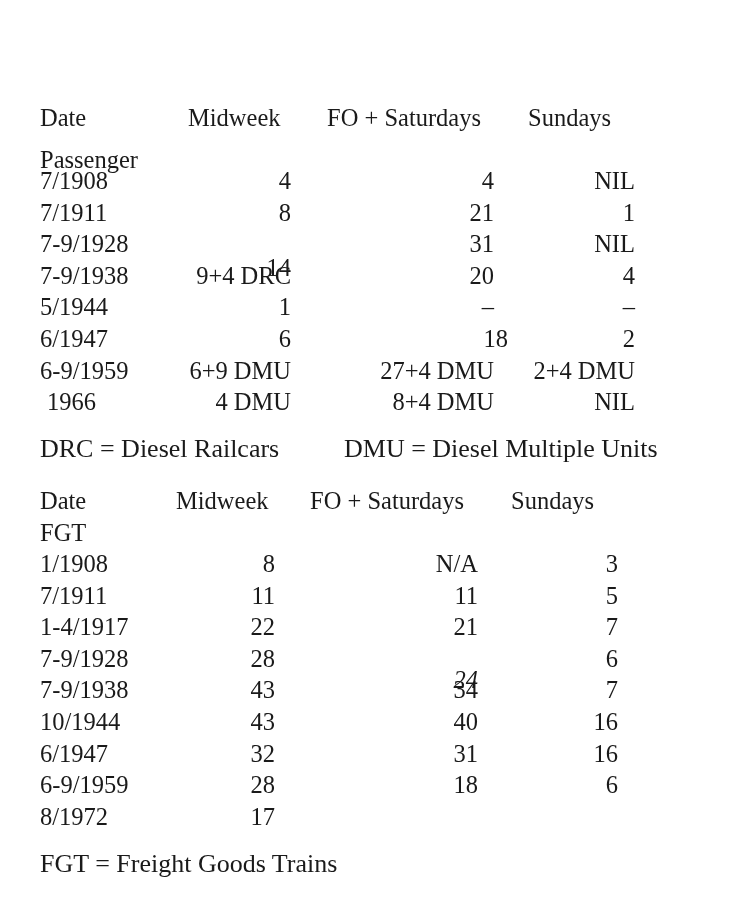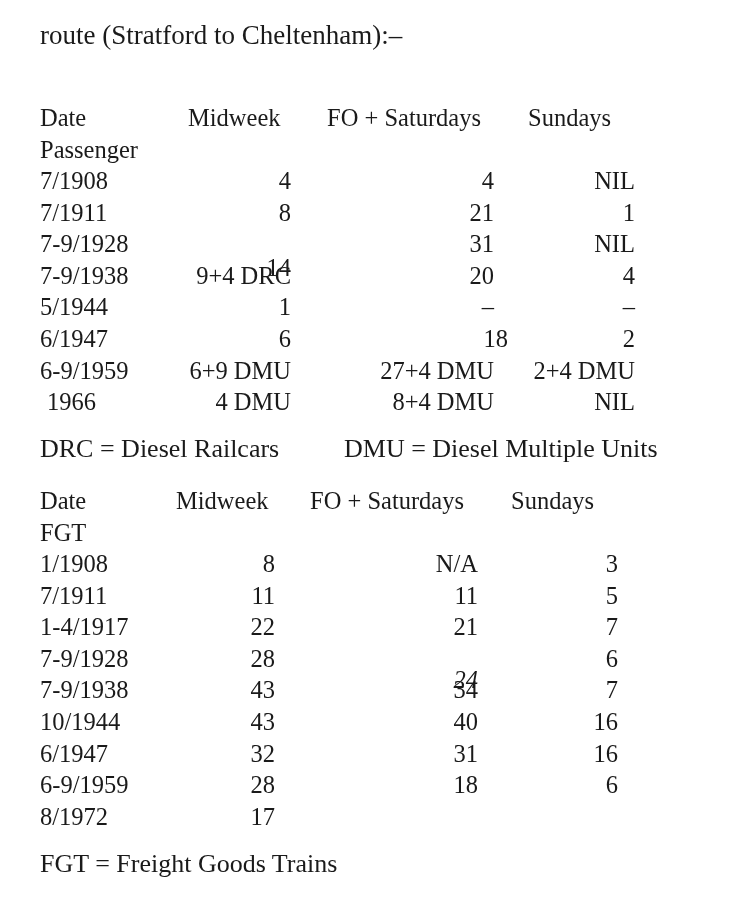--- a/index.html
+++ b/index.html
@@ -7,31 +7,30 @@
          font-family:"Liberation Serif","DejaVu Serif",serif; color:#1a1a1a; }
   .t { position:absolute; font-size:24.5px; line-height:28px; white-space:nowrap; }
   .intro { position:absolute; left:40px; top:18px; font-size:27px; line-height:34px; width:700px; }
   .r { text-align:right; }
   .legend { position:absolute; font-size:26px; line-height:30px; white-space:nowrap; }
 </style>
 </head>
 <body>
 
 <div class="intro">
-  <div>route (Stratford to Cheltenham):–</div>
 </div>
 
 <div>
   <div>
     <span class="t" style="left:40px;top:104px">Date</span>
     <span class="t" style="left:188px;top:104px">Midweek</span>
     <span class="t" style="left:327px;top:104px">FO + Saturdays</span>
     <span class="t" style="left:528px;top:104px">Sundays</span>
   </div>
-  <span class="t" style="left:40px;top:136px">Passenger</span>
+  <span class="t" style="left:40px;top:146px">Passenger</span>
 
   <div id="ptable-rows">
       <div>
         <span class="t" style="top: 167px; left: 40px;">7/1908</span>
         <span class="t r" style="top: 167px; left: 91px; width: 200px;">4</span>
         <span class="t r" style="top: 167px; left: 294px; width: 200px;">4</span>
         <span class="t r" style="top: 167px; left: 435px; width: 200px;">NIL</span>
       </div>
       <div>
         <span class="t" style="top: 198.6px; left: 40px;">7/1911</span>

